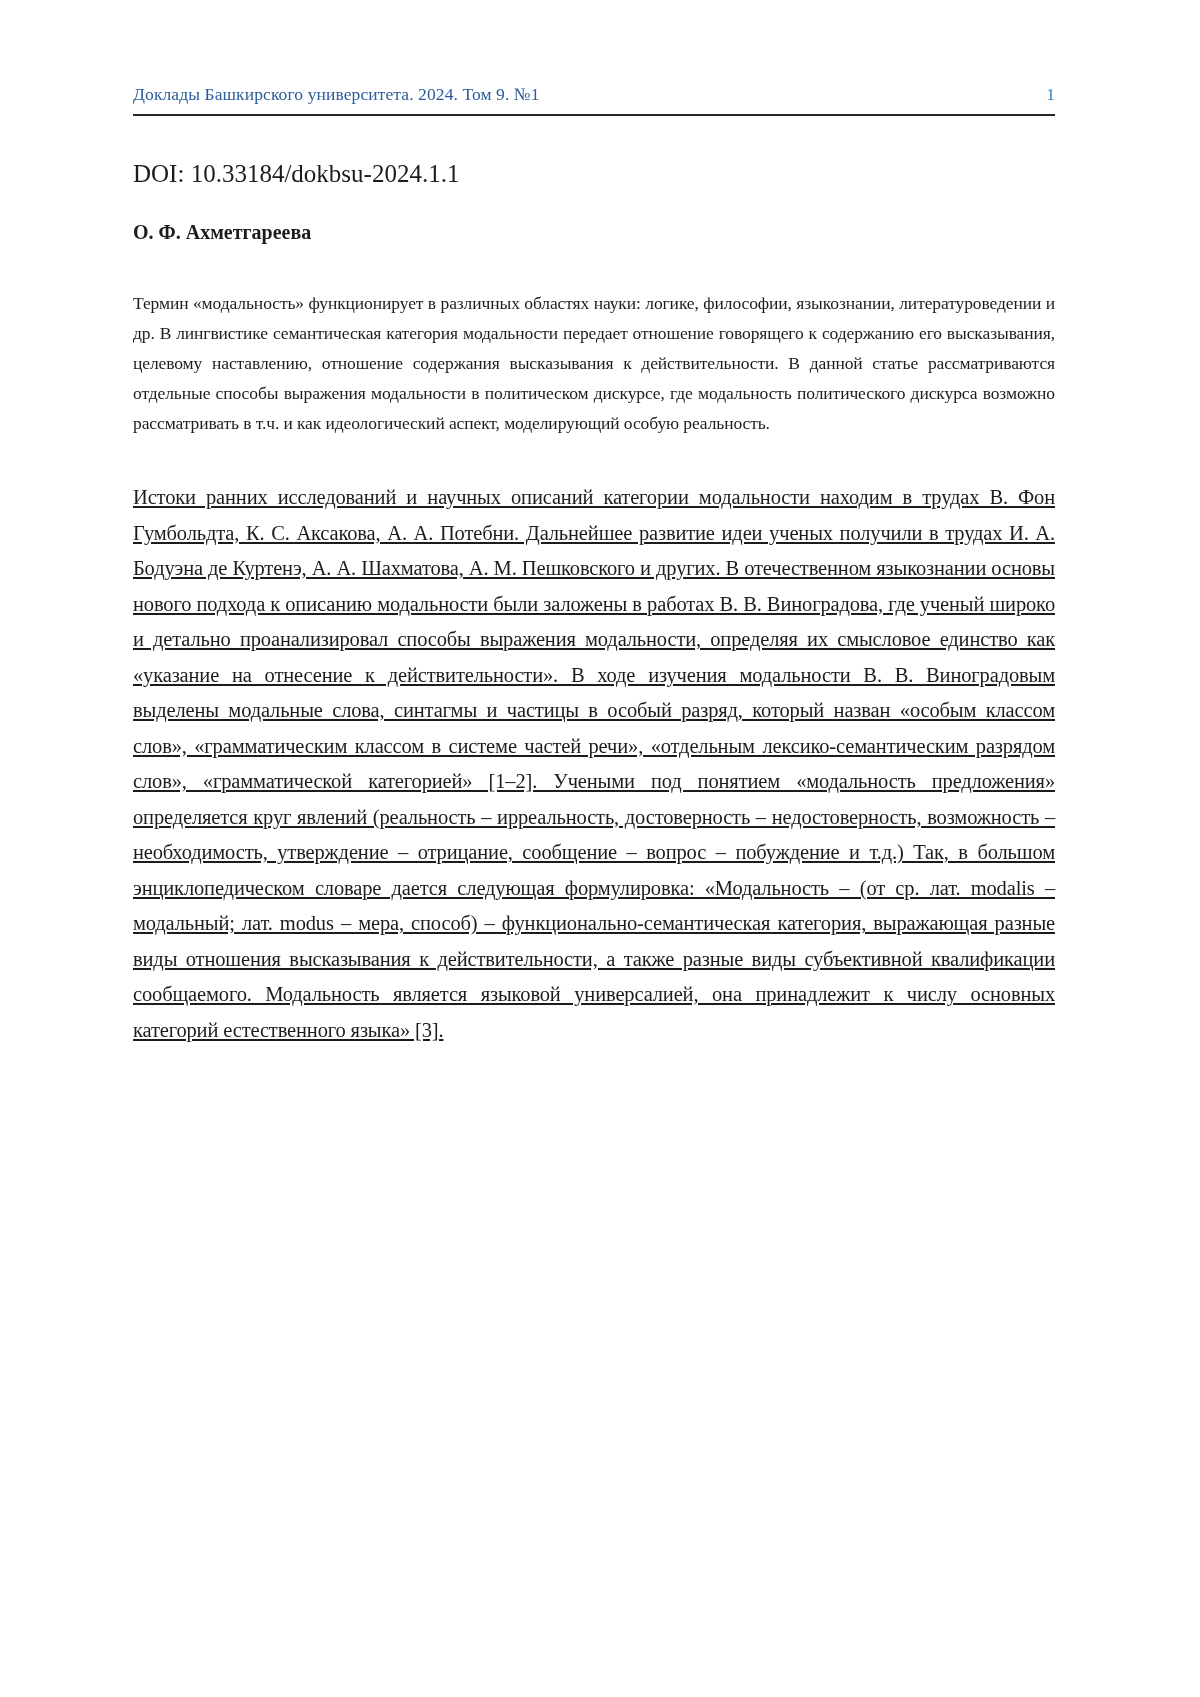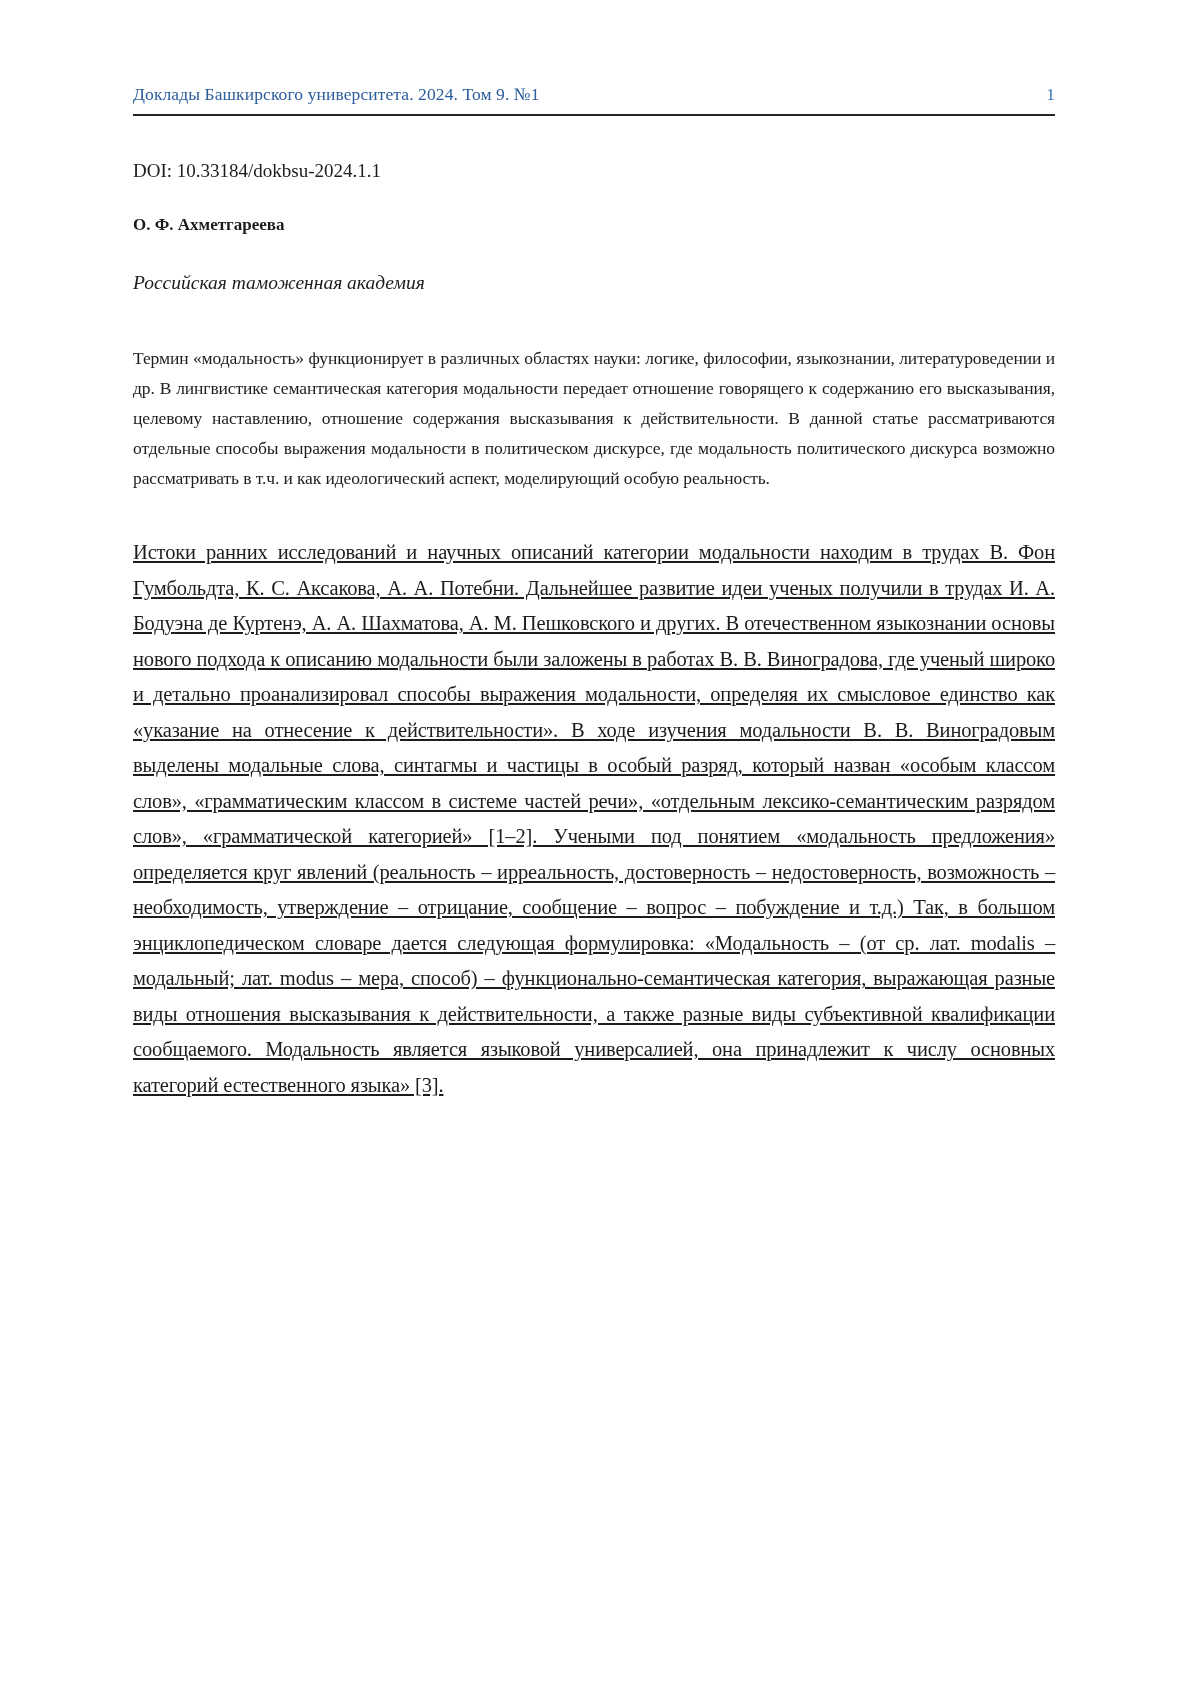--- a/index.html
+++ b/index.html
@@ -36,32 +36,32 @@
   .running-header .journal-ref { letter-spacing: 0.1px; }
   .running-header .page-number { color: var(--page_number_blue); }
   .header-rule {
     border: none;
     border-top: 2.6px solid var(--rule_color);
     margin-top: 9px;
   }
   
   .doi-line {
     margin-top: 44px;
-    font-size: 19px;
+    font-size: 25px;
   }
   .article-title {
     margin-top: 40px;
     font-size: 25.5px;
     font-weight: bold;
     line-height: 45px;
     letter-spacing: 0.1px;
   }
   .author-line {
     margin-top: 33px;
-    font-size: 17px;
+    font-size: 20px;
     font-weight: bold;
   }
   .affiliation-block {
     margin-top: 32px;
     font-size: 19.5px;
     font-style: italic;
     line-height: 32px;
   }
   .email-line {
     margin-top: 26px;
@@ -103,21 +103,20 @@
     <span class="page-number">1</span>
   </div>
   <hr class="header-rule">
 
   <div class="doi-line">DOI: 10.33184/dokbsu-2024.1.1</div>
 
 
   <div class="author-line">О. Ф. Ахметгареева</div>
 
   <div class="affiliation-block">
-    <div>Российская таможенная академия</div>
   </div>
 
 
   <p class="abstract-paragraph">Термин «модальность» функционирует в различных областях науки: логике, философии, языкознании, литературоведении и др. В лингвистике семантическая категория модальности передает отношение говорящего к содержанию его высказывания, целевому наставлению, отношение содержания высказывания к действительности. В данной статье рассматриваются отдельные способы выражения модальности в политическом дискурсе, где модальность политического дискурса возможно рассматривать в т.ч. и как идеологический аспект, моделирующий особую реальность.</p>
 
 
   <p class="body-paragraph">Истоки ранних исследований и научных описаний категории модальности находим в трудах В. Фон Гумбольдта, К. С. Аксакова, А. А. Потебни. Дальнейшее развитие идеи ученых получили в трудах И. А. Бодуэна де Куртенэ, А. А. Шахматова, А. М. Пешковского и других. В отечественном языкознании основы нового подхода к описанию модальности были заложены в работах В. В. Виноградова, где ученый широко и детально проанализировал способы выражения модальности, определяя их смысловое единство как «указание на отнесение к действительности». В ходе изучения модальности В. В. Виноградовым выделены модальные слова, синтагмы и частицы в особый разряд, который назван «особым классом слов», «грамматическим классом в системе частей речи», «отдельным лексико-семантическим разрядом слов», «грамматической категорией» [1–2]. Учеными под понятием «модальность предложения» определяется круг явлений (реальность – ирреальность, достоверность – недостоверность, возможность – необходимость, утверждение – отрицание, сообщение – вопрос – побуждение и т.д.) Так, в большом энциклопедическом словаре дается следующая формулировка: «Модальность – (от ср. лат. modalis – модальный; лат. modus – мера, способ) – функционально-семантическая категория, выражающая разные виды отношения высказывания к действительности, а также разные виды субъективной квалификации сообщаемого. Модальность является языковой универсалией, она принадлежит к числу основных категорий естественного языка» [3].</p>
 
 </div>
 

